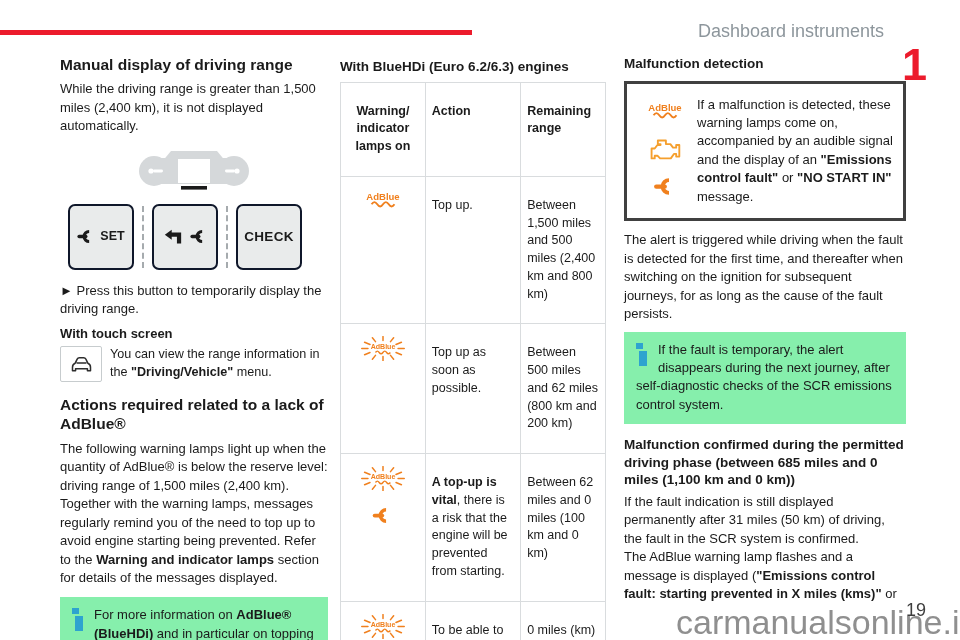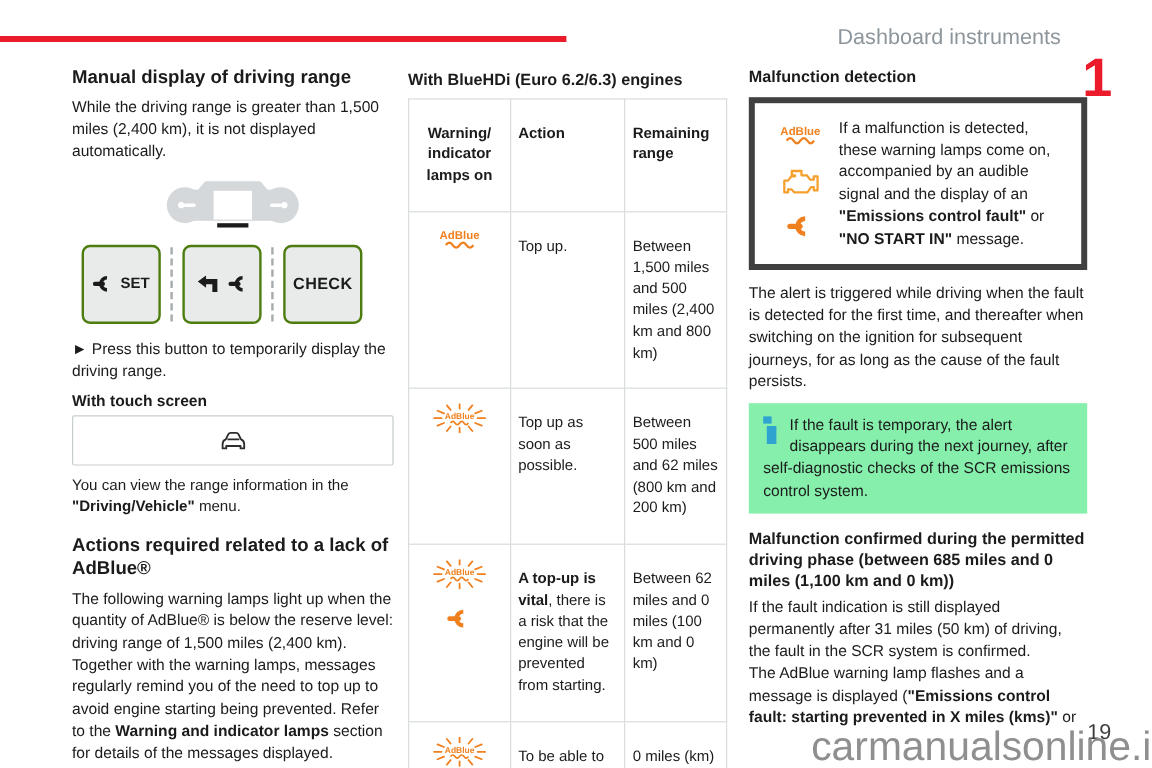--- a/index.html
+++ b/index.html
@@ -22,29 +22,29 @@
 
   h1.sec { font-size:15.5px; line-height:1.25; margin-bottom:6px; }
   h2.sub { font-size:13.5px; line-height:1.3; margin-bottom:6px; }
   .rich, .para { white-space:pre-line; }
   .mb6{margin-bottom:6px}.mb8{margin-bottom:8px}.mb10{margin-bottom:10px}.mb12{margin-bottom:12px}
 
   
   .cluster-wrap { text-align:center; margin:4px 0 12px 0; }
   .btn-row { display:flex; align-items:center; gap:8px; margin:0 0 12px 8px; }
   .panel-btn {
-    width:66px; height:66px; border:2px solid #4d7c0f; border-radius:7px;
+    width:66px; height:66px; border:2px solid #0f172a; border-radius:7px;
     background:#e9ebeb; display:flex; align-items:center; justify-content:center; gap:5px;
     color:#1b1b1b;
   }
   .panel-btn .btn-label { font-weight:bold; font-size:12.5px; }
   .panel-btn .btn-label.big { font-size:13.5px; letter-spacing:0.3px; }
   .btn-sep { width:0; height:62px; border-left:2px dashed #a6abae; }
 
-  .touch-row { display:flex; gap:8px; margin:3px 0 13px 0;flex-direction:column; }
+  .touch-row { display:flex; gap:8px; margin:3px 0 13px 0; }
   .touch-icon-box {
     flex:0 0 42px; height:36px; border:1px solid #c7ccce; border-radius:2px;
     display:flex; align-items:center; justify-content:center; color:#2d2d2d;
   }
   .touch-text { flex:1; font-size:12.6px; }
 
   
   .info-box { background:#86efac; padding:9px 12px 10px 12px; font-size:13px; }
   .i-icon { float:left; width:12px; height:24px; margin:2px 10px 2px 0; position:relative; }
   .i-icon .dot  { position:absolute; left:0; top:0; width:7px; height:6px; background:#2ea3cf; }
@@ -57,21 +57,21 @@
   .lamp-table th.c1 { width:32%; text-align:center; }
   .lamp-table th.c2 { width:36%; }
   .lamp-table th.c3 { width:32%; }
   .lamp-table td.lamps { text-align:center; padding-top:12px; }
   .lamp-stack { display:flex; flex-direction:column; align-items:center; gap:16px; }
 
   .orange { color:#f0801e; }
   .engine-orange { color:#f59f2d; }
 
   
-  .detect-box { border:5px solid #404040; display:flex; padding:12px 10px 12px 6px; margin-bottom:10px; }
+  .detect-box { border:3px solid #404040; display:flex; padding:12px 10px 12px 6px; margin-bottom:10px; }
   .detect-icons { flex:0 0 64px; display:flex; flex-direction:column; align-items:center; gap:15px; padding-top:4px; }
   .detect-text { flex:1; font-size:13px; }
 
   .watermark { left:676px; top:603px; font-size:34px; color:#8f8f8f; z-index:3; white-space:nowrap; }
   .page-num { right:34px; top:600px; font-size:18px; color:#3e3e3e; z-index:2; }
 
   b { font-weight:bold; }
   svg { display:inline-block; vertical-align:middle; }
   .defs { position:absolute; width:0; height:0; overflow:hidden; }
 </style>

